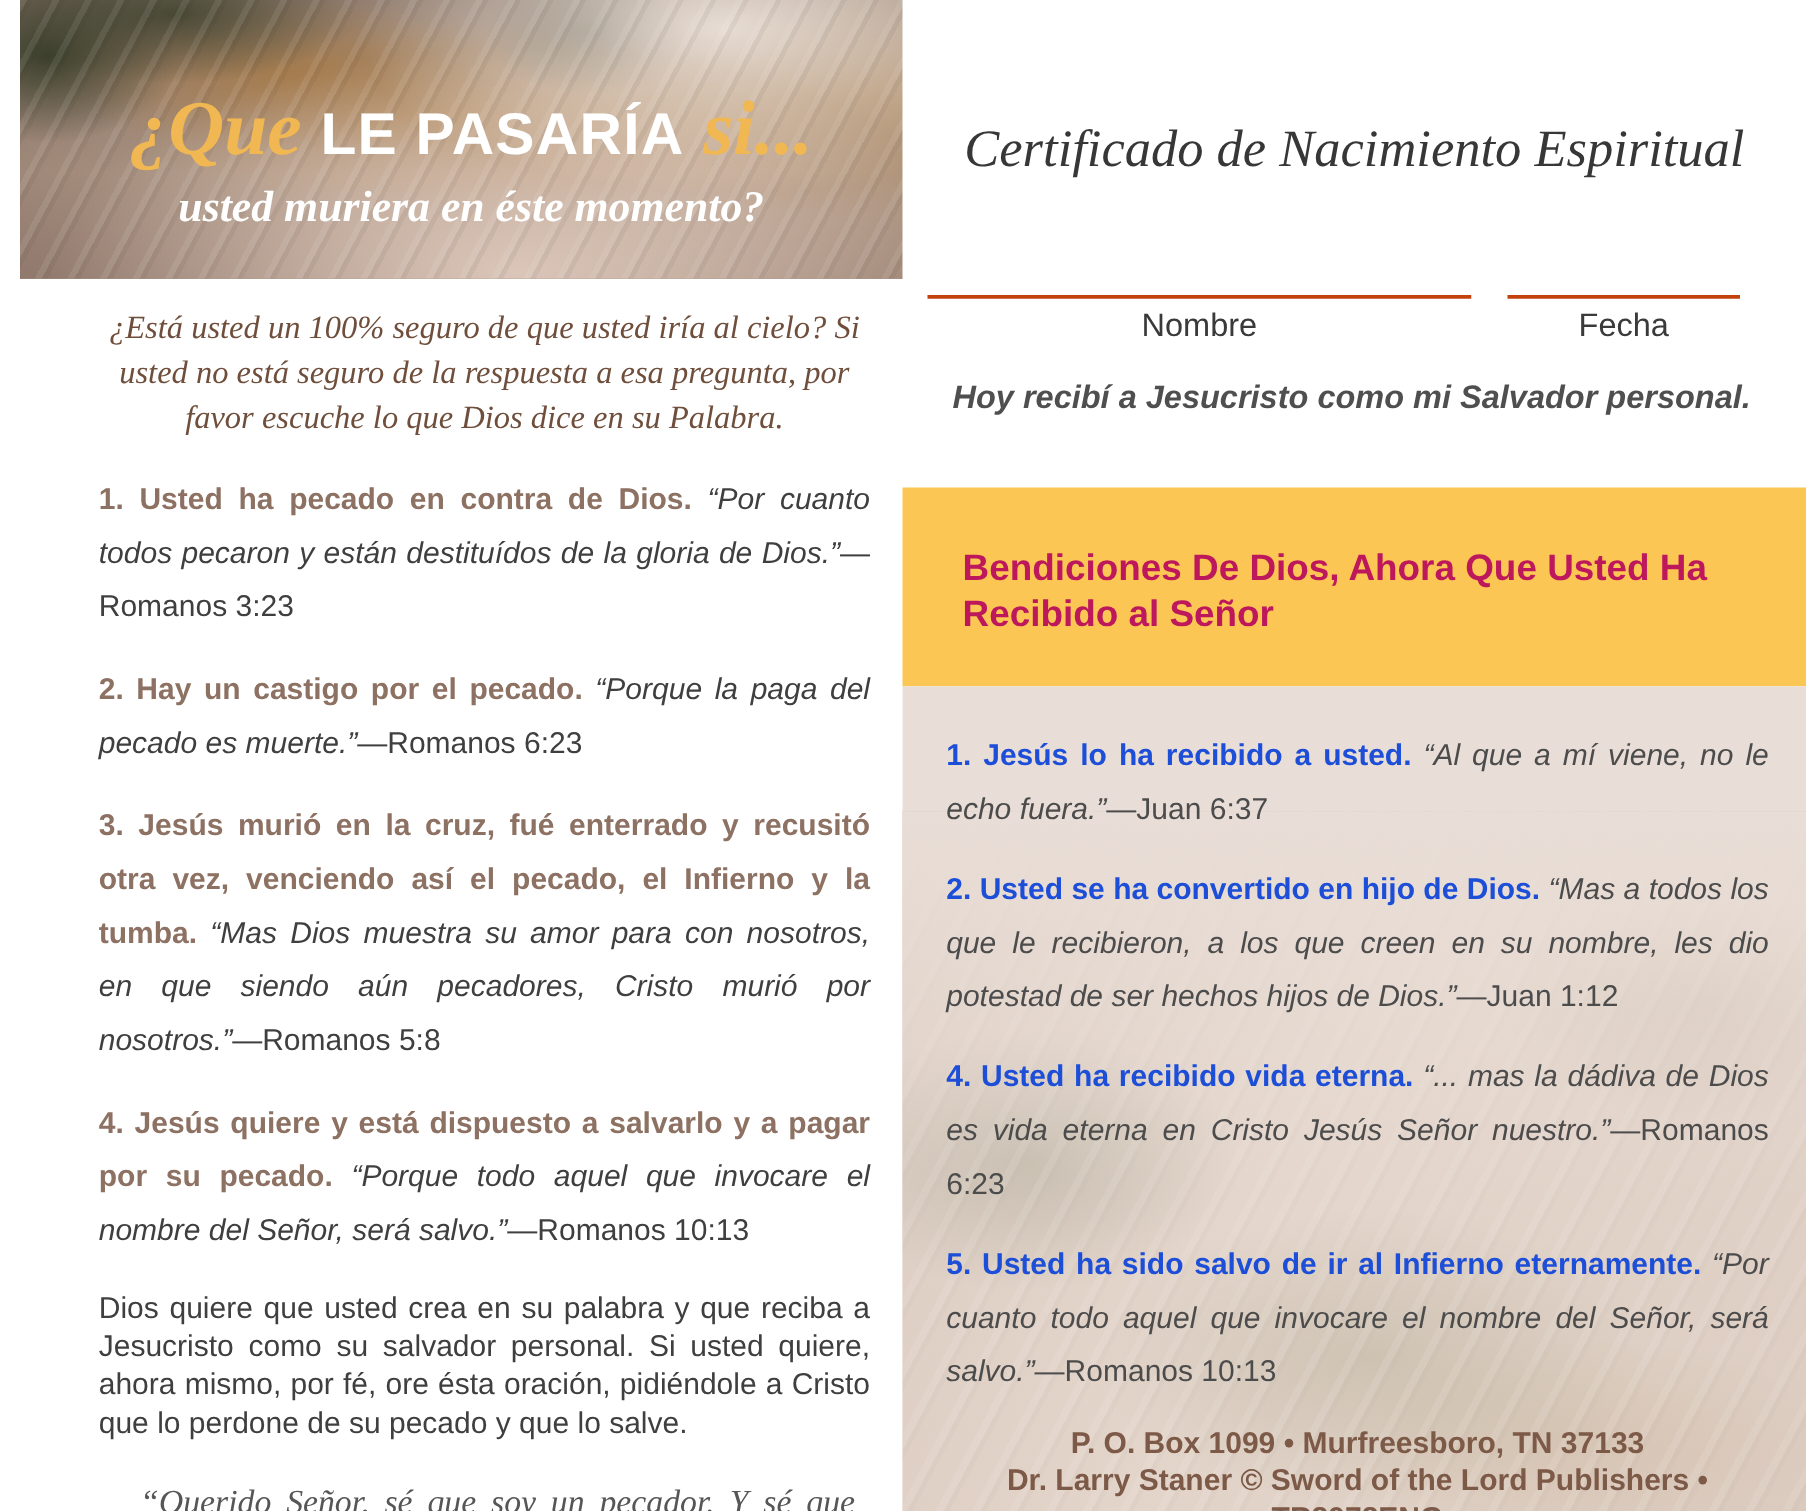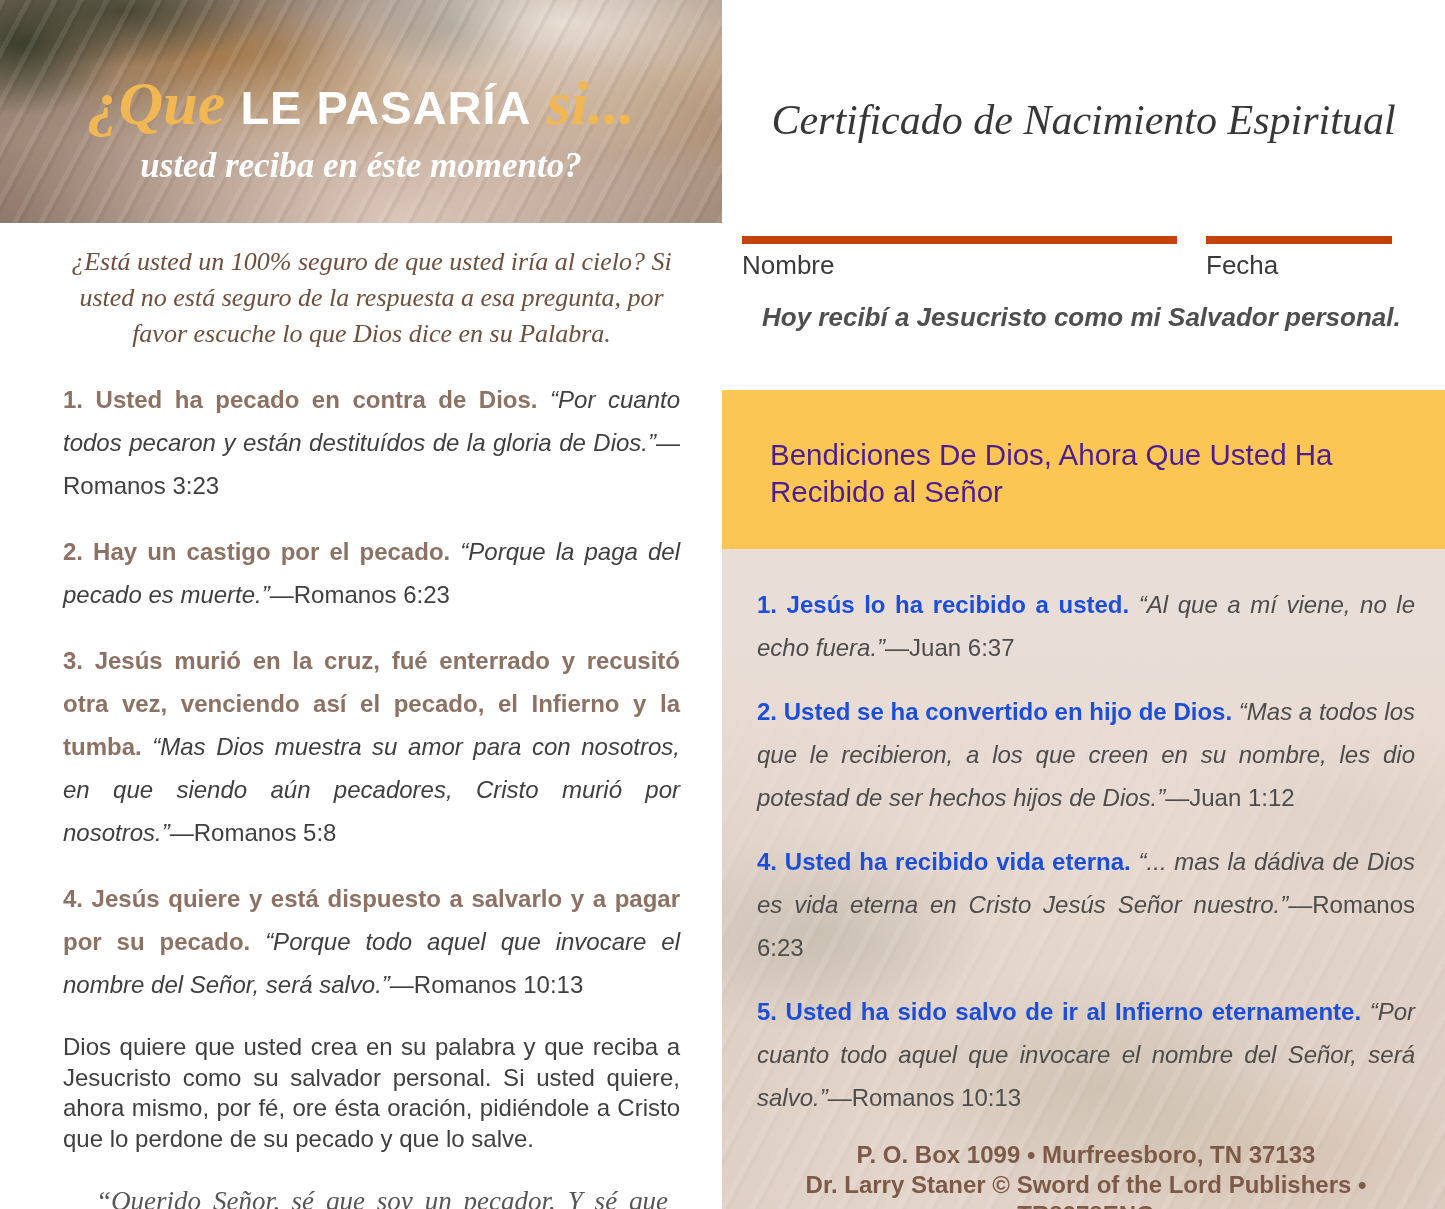--- a/index.html
+++ b/index.html
@@ -1,20 +1,20 @@
 <!DOCTYPE html>
 <html><head>
 <meta charset="utf-8">
 <style>
   html,body{margin:0;padding:0;background:#ffffff;}
   #card{position:relative;width:1445px;height:1209px;background:#ffffff;overflow:hidden;
         font-family:"Liberation Sans",sans-serif;}
 
   
-  .left-panel{position:absolute;left:0;top:0;width:722px;height:1209px;background:#ffffff;}
+  .left-panel{position:absolute;left:16px;top:0;width:722px;height:1209px;background:#ffffff;}
 
   .hero{position:absolute;left:0;top:0;width:722px;height:223px;overflow:hidden;
     background-color:#a08a76;
     background-image:
       radial-gradient(ellipse 420px 190px at 78% 10%, rgba(243,235,229,0.85), rgba(243,235,229,0) 70%),
       radial-gradient(ellipse 520px 250px at 55% 98%, rgba(232,212,200,0.80), rgba(232,212,200,0) 72%),
       radial-gradient(ellipse 150px 100px at 3% 20%, rgba(54,60,40,0.95), rgba(54,60,40,0) 70%),
       radial-gradient(ellipse 210px 80px at 17% 5%, rgba(60,64,44,0.85), rgba(60,64,44,0) 70%),
       radial-gradient(ellipse 120px 70px at 63% 12%, rgba(70,70,48,0.55), rgba(70,70,48,0) 70%),
       radial-gradient(ellipse 280px 90px at 30% 26%, rgba(166,118,62,0.70), rgba(166,118,62,0) 70%),
@@ -45,30 +45,30 @@
   .para{font-size:24px;line-height:30.5px;text-align:justify;color:#3f3f3f;margin:26px 0 0 0;}
   .prayer{font-family:"Liberation Serif",serif;font-style:italic;font-size:27px;line-height:38px;
     color:#565656;text-align:justify;margin:28px 12px 28px 33px;}
 
   
   .right-panel{position:absolute;left:722px;top:0;width:723px;height:1189px;background:#ffffff;}
 
   .cert-title{position:absolute;left:0;top:96px;width:100%;text-align:center;white-space:nowrap;
     font-family:"Liberation Serif",serif;font-style:italic;font-weight:500;font-size:42px;color:#373737;}
   .sig-row{position:absolute;left:20px;top:236px;width:650px;display:flex;gap:29px;}
-  .sig-field{border-top:8px solid #c2410c;}
+  .sig-field{border-top:3px solid #c2410c;text-align:center;}
   .sig-field .lbl{margin-top:6px;font-size:26px;color:#3a3a3a;}
   .sig-name{width:435px;}
   .sig-date{width:186px;}
   .today-line{position:absolute;left:40px;top:302px;font-size:26px;font-weight:bold;font-style:italic;
     color:#4f4f4f;}
 
   .banner{position:absolute;left:0;top:390px;width:723px;height:159px;background:#fbc653;}
-  .banner-heading{padding:46px 29px 0 48px;font-size:29.5px;font-weight:normal;line-height:37px;
-    color:#4c1d95;}
+  .banner-heading{padding:46px 29px 0 48px;font-size:29.5px;font-weight:bold;line-height:37px;
+    color:#be185d;}
 
   .content{position:absolute;left:0;top:549px;width:723px;height:660px;background:#e9ded7;overflow:hidden;}
   .faint-photo{position:absolute;left:0;bottom:0;width:723px;height:560px;
     background-image:
       radial-gradient(ellipse 240px 150px at 14% 50%, rgba(88,94,58,0.55), rgba(88,94,58,0) 70%),
       radial-gradient(ellipse 320px 170px at 52% 78%, rgba(112,112,70,0.45), rgba(112,112,70,0) 70%),
       radial-gradient(ellipse 230px 130px at 88% 28%, rgba(150,128,96,0.55), rgba(150,128,96,0) 70%),
       radial-gradient(ellipse 280px 120px at 75% 90%, rgba(170,140,95,0.45), rgba(170,140,95,0) 70%),
       linear-gradient(115deg, #c9b2a2 0%, #ddcabb 45%, #ccb5a4 100%);}
   .faint-photo::before{content:"";position:absolute;inset:0;
@@ -88,21 +88,21 @@
 <div id="card">
 
   <div class="left-panel">
 
     <div class="hero">
       <div class="hero-title-row">
         <span class="hero-q">¿Que</span>
         <span class="hero-main">LE PASARÍA</span>
         <span class="hero-si">si...</span>
       </div>
-      <div class="hero-sub">usted reciba en éste momento?</div>
+      <div class="hero-sub">usted muriera en éste momento?</div>
     </div>
 
     <div class="left-body">
       <p class="intro">¿Está usted un 100% seguro de que usted iría al cielo? Si usted no está seguro de la respuesta a esa pregunta, por favor escuche lo que Dios dice en su Palabra.</p>
 
       <p class="point"><span class="b">1. Usted ha pecado en contra de Dios.</span> <span class="q">“Por cuanto todos pecaron y están destituídos de la gloria de Dios.”</span><span class="ref">—Romanos 3:23</span></p>
 
       <p class="point"><span class="b">2. Hay un castigo por el pecado.</span> <span class="q">“Porque la paga del pecado es muerte.”</span><span class="ref">—Romanos 6:23</span></p>
 
       <p class="point"><span class="b">3. Jesús murió en la cruz, fué enterrado y recusitó otra vez, venciendo así el pecado, el Infierno y la tumba.</span> <span class="q">“Mas Dios muestra su amor para con nosotros, en que siendo aún pecadores, Cristo murió por nosotros.”</span><span class="ref">—Romanos 5:8</span></p>

